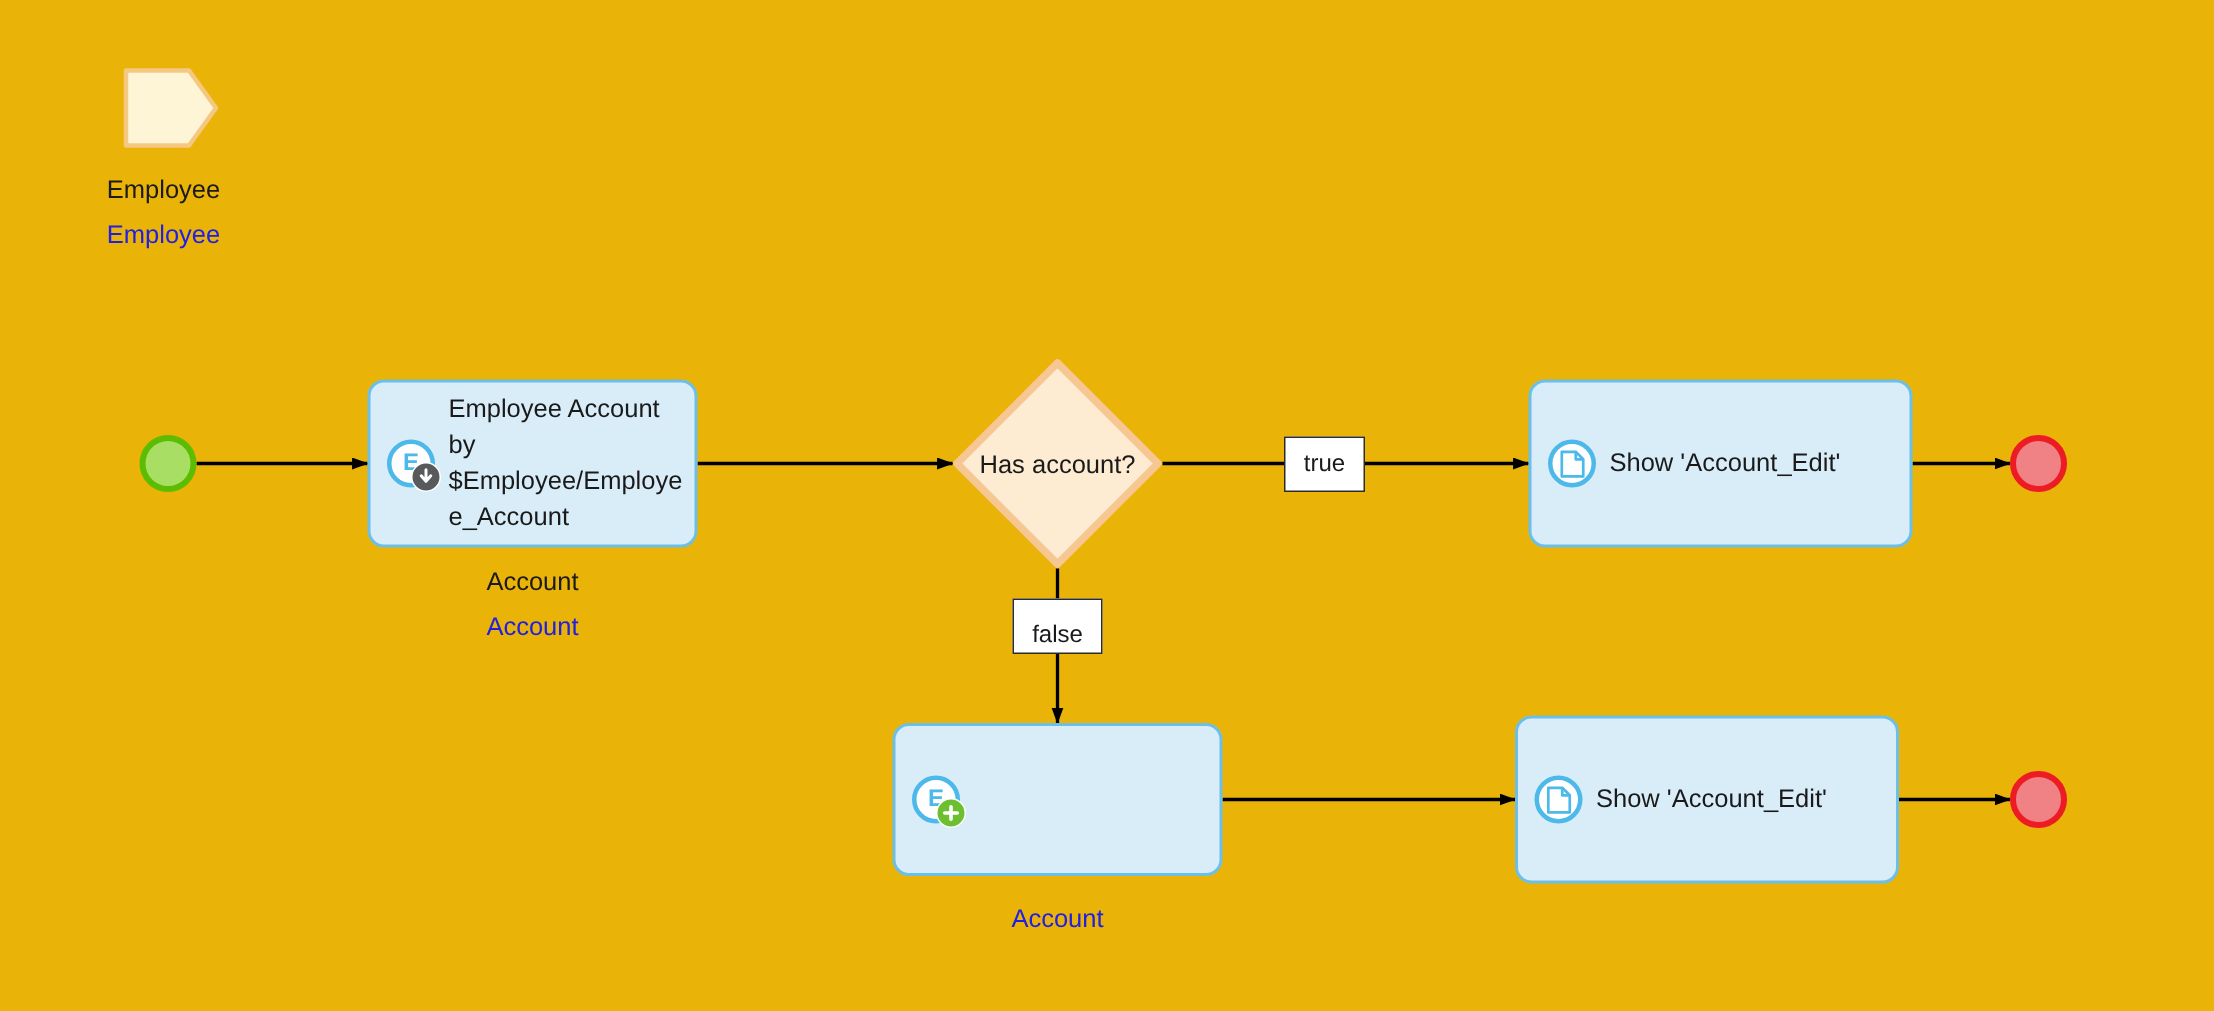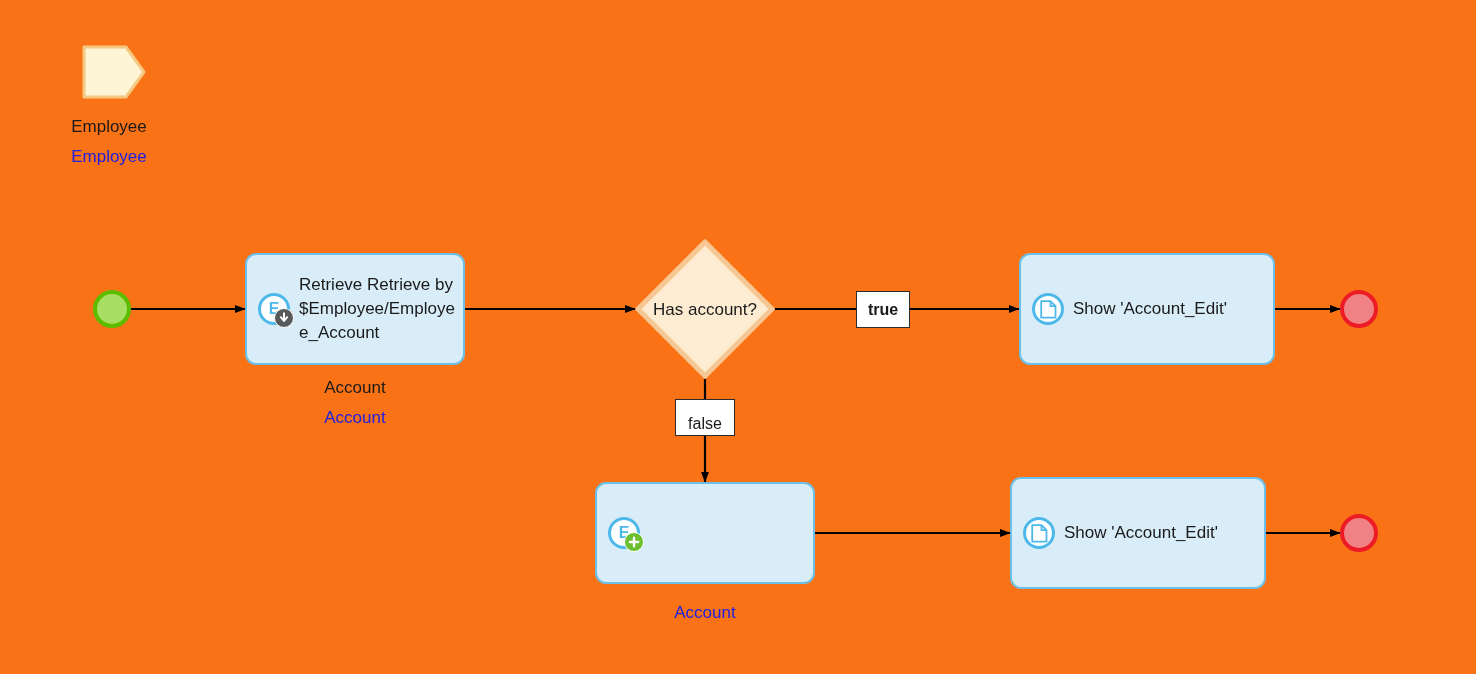--- a/index.html
+++ b/index.html
@@ -7,21 +7,21 @@
     padding: 0;
     background: #ffffff;
   }
   body {
     font-family: "Liberation Sans", sans-serif;
   }
   #canvas {
     position: relative;
     width: 1476px;
     height: 674px;
-    background: #f97316;
+    background: #eab308;
     overflow: hidden;
   }
   #wires {
     position: absolute;
     left: 0;
     top: 0;
     width: 1476px;
     height: 674px;
   }
 
@@ -226,35 +226,35 @@
     <span class="icon-wrap">
       <span class="ring">
         <span class="glyph-e">E</span>
       </span>
       <span class="badge down">
         <svg width="12" height="12" viewBox="0 0 12 12" xmlns="http://www.w3.org/2000/svg">
           <path d="M6,1.2 L6,7.6 M2.8,5.2 L6,8.9 L9.2,5.2" stroke="#ffffff" stroke-width="2" fill="none" stroke-linecap="round" stroke-linejoin="round"></path>
         </svg>
       </span>
     </span>
-    <span class="label">Retrieve Retrieve by $Employee/Employee_Account</span>
+    <span class="label">Employee Account by $Employee/Employee_Account</span>
   </div>
   <div class="caption" style="left:275px; top:373px; width:160px;">
     <span class="cname">Account</span>
     <span class="ctype">Account</span>
   </div>
 
   <div class="node decision" style="left:635px; top:239px;">
     <svg class="dshape" viewBox="0 0 140 140" xmlns="http://www.w3.org/2000/svg">
       <path d="M70,3 L137,70 L70,137 L3,70 Z" fill="#fdecd2" stroke="#f7c793" stroke-width="5" stroke-linejoin="round"></path>
     </svg>
     <span class="dlabel">Has account?</span>
   </div>
 
-  <div class="condbox" style="left:856px; top:291px; width:54px; height:37px;font-weight:bold;">
+  <div class="condbox" style="left:856px; top:291px; width:54px; height:37px;">
     <span>true</span>
   </div>
 
   <div class="condbox" style="left:675px; top:399px; width:60px; height:37px;align-items:flex-end;">
     <span>false</span>
   </div>
 
   <div class="node activity single" style="left:1019px; top:253px; width:256px; height:112px;">
     <span class="icon-wrap">
       <span class="ring">

